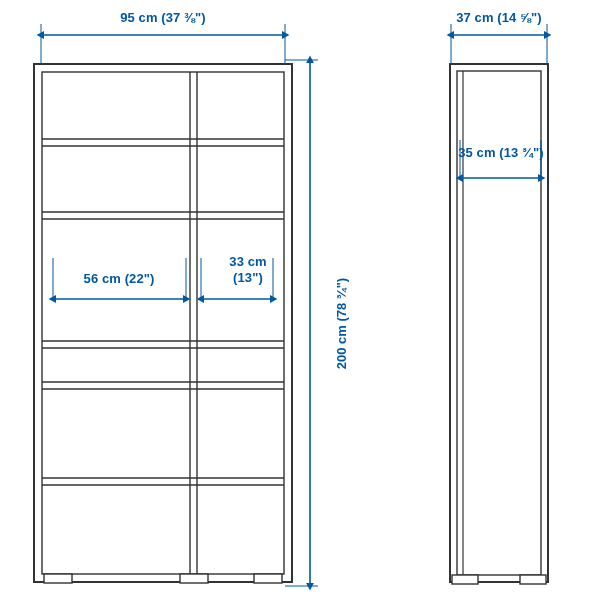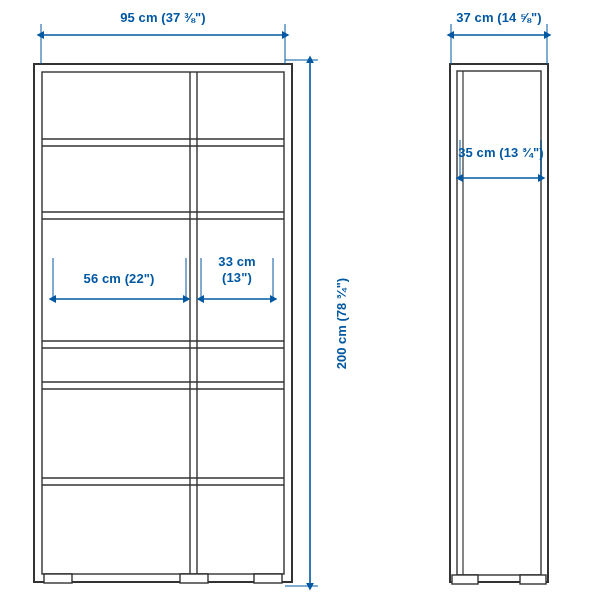--- a/index.html
+++ b/index.html
@@ -134,21 +134,21 @@
       <line x1="463" y1="178" x2="538" y2="178" marker-start="url(#arrowStart)" marker-end="url(#arrowEnd)"></line>
     </g>
   </svg>
 
   <div class="dim-label" style="left:78px; top:10px; width:170px;">95 cm (37 ⅜")</div>
 
   <div class="vert-label" style="left:266px; top:316px; width:150px;">200 cm (78 ¾")</div>
 
   <div class="dim-label" style="left:54px; top:271px; width:130px;">56 cm (22")</div>
 
-  <div class="dim-label two-line" style="left:201px; top:254px; width:72px;">
+  <div class="dim-label two-line" style="left:212px; top:254px; width:72px;">
     <span>33 cm</span><br>
     <span>(13")</span>
   </div>
 
   <div class="dim-label" style="left:425px; top:10px; width:148px;">37 cm (14 ⅝")</div>
 
   <div class="dim-label" style="left:427px; top:145px; width:148px;">35 cm (13 ¾")</div>
 
 </div>
 

